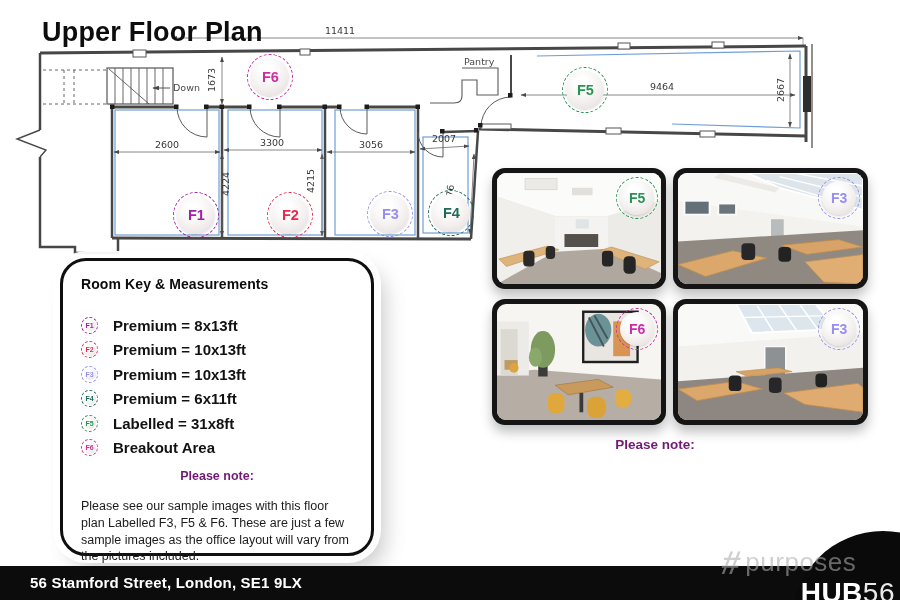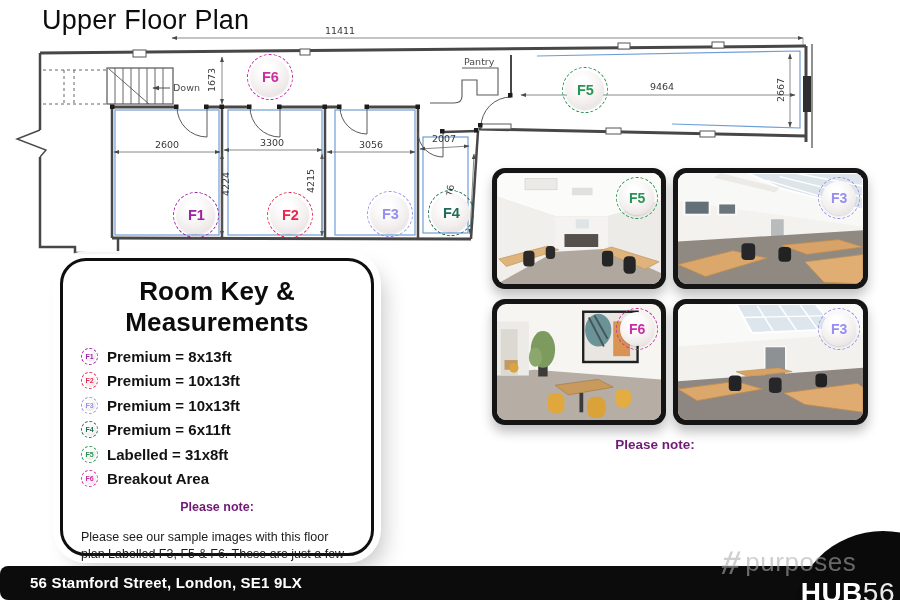--- a/index.html
+++ b/index.html
@@ -2,21 +2,21 @@
 <html><head>
 <meta charset="utf-8">
 <style>
   * { margin:0; padding:0; box-sizing:border-box; }
   html,body { background:#e8e8e8; }
   .page {
     position:relative; width:900px; height:600px; background:#ffffff;
     overflow:hidden; font-family:"Liberation Sans", sans-serif;
   }
   .title {
-    position:absolute; left:42px; top:5px; font-size:27px; font-weight:400;
+    position:absolute; left:42px; top:17px; font-size:27px; font-weight:700;
     color:#0d0d0d; letter-spacing:0.2px;
   }
   svg.plan { position:absolute; left:0; top:0; }
   .dim { fill:#383838; font-size:9.5px; font-family:"DejaVu Sans", sans-serif; }
   .plab { fill:#4a4a4a; font-size:9.5px; font-family:"DejaVu Sans", sans-serif; }
 
   
   .chip {
     position:absolute; border-radius:50%; border:1.7px dashed var(--c,#999);
     display:flex; align-items:center; justify-content:center; transform:rotate(10deg);
@@ -30,22 +30,22 @@
   .rchip { width:46px; height:46px; } .rchip span { font-size:14.5px; }
   .pchip { width:42px; height:42px; top:9px; right:8px; } .pchip span { font-size:14px; }
 
   
   .panel {
     position:absolute; left:60px; top:258px; width:314px; height:298px;
     background:#fff; border:3px solid #0f0f0f; border-radius:26px;
     box-shadow:0 0 0 7px rgba(255,255,255,.95), 10px 12px 22px rgba(0,0,0,.22);
     padding:15px 18px 10px 18px; z-index:3;
   }
-  .panel h2 { font-size:26px; font-weight:800; color:#0c0c0c; margin:0 0 6px 0; letter-spacing:0.1px;text-align:center; }
-  .krow { display:flex; align-items:center; height:24.5px; gap:9px; }
+  .panel h2 { font-size:14px; font-weight:800; color:#0c0c0c; margin:0 0 21px 0; letter-spacing:0.1px; }
+  .krow { display:flex; align-items:center; height:24.5px; gap:15px; }
   .kbadge {
     position:relative; width:17px; height:17px; flex:none; border-radius:50%;
     border:1.4px dashed var(--c,#999); display:flex; align-items:center; justify-content:center;
   }
   .kbadge::before {
     content:""; position:absolute; inset:1.5px; border-radius:50%;
     background:radial-gradient(circle at 35% 30%, #fff 10%, #f4efef 60%, #e6e0e0 100%);
   }
   .kbadge span { position:relative; font-size:7px; font-weight:700; color:var(--c,#999); }
   .klabel { font-size:15px; font-weight:700; color:#121212; }
@@ -63,21 +63,21 @@
     box-shadow:0 7px 12px rgba(0,0,0,.25);
   }
   .photo svg { display:block; width:100%; height:100%; border-radius:9px; }
 
   
   .rnote { position:absolute; left:430px; top:437px; width:450px; z-index:2; }
   .rnote .note-title { font-size:13.5px; }
   .rnote .note-body { font-size:13.5px; line-height:1.36; color:#151515; margin-top:3px; }
 
   
-  .footer-bar { position:absolute; left:0; top:566px; width:900px; height:34px; background:#0c0c0c; z-index:4;border-radius:8px; }
+  .footer-bar { position:absolute; left:0; top:566px; width:900px; height:34px; background:#0c0c0c; z-index:4; }
   .address { position:absolute; left:30px; top:0; line-height:34px; font-size:15px; font-weight:700; color:#fff; letter-spacing:0.2px; }
   .logo-circle { position:absolute; left:792px; top:531px; width:182px; height:182px; border-radius:50%; background:#0a0a0a; z-index:5; }
   .logo-text { position:absolute; right:5px; top:577px; font-size:28px; color:#fff; z-index:6; letter-spacing:0.5px; }
   .logo-text .b { font-weight:800; } .logo-text .l { font-weight:400; color:#e9e9e9; }
   .watermark {
     position:absolute; left:722px; top:546px; z-index:7; display:flex; align-items:center; gap:5px;
     color:rgba(172,172,172,0.58); pointer-events:none;
   }
   .wm-hash { font-size:33px; font-weight:700; transform:skewX(-10deg); line-height:1; }
   .wm-text { font-size:26px; font-weight:500; letter-spacing:0.5px; }

